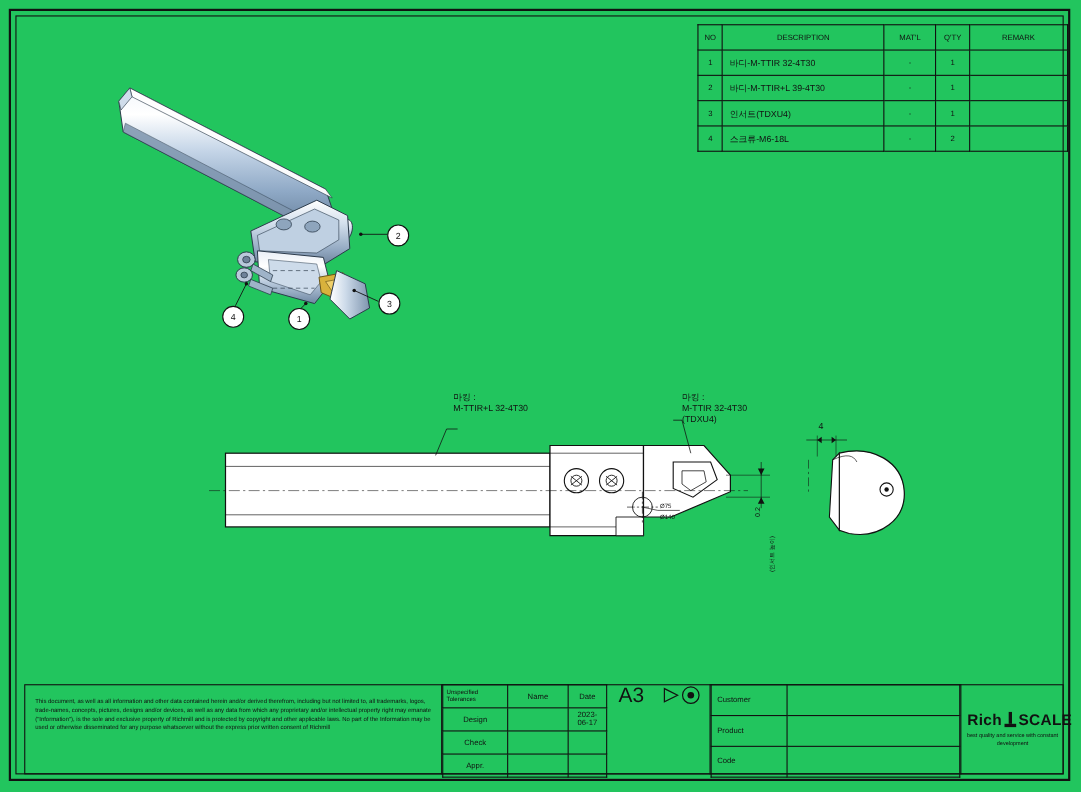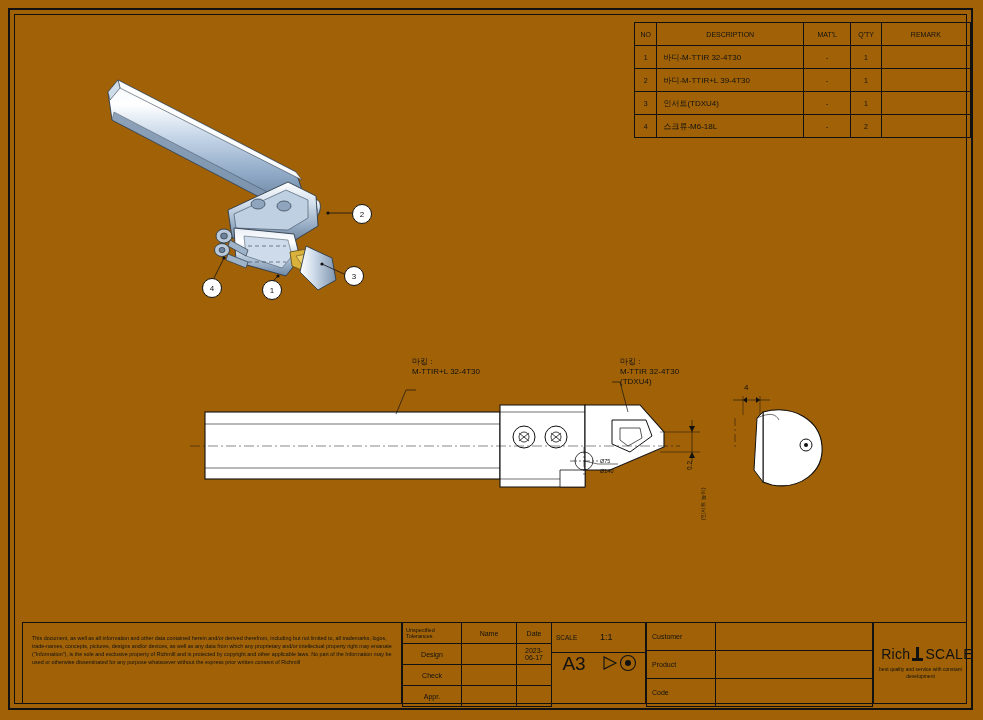--- a/index.html
+++ b/index.html
@@ -1,17 +1,17 @@
 <!DOCTYPE html>
 <html><head>
 <meta charset="utf-8">
 <style>
   html,body{margin:0;padding:0;background:#ffffff;}
   body{width:983px;height:720px;font-family:"Liberation Sans",sans-serif;color:#111;overflow:hidden;}
-  #sheet{position:relative;width:983px;height:720px;background:#a16207;}
+  #sheet{position:relative;width:983px;height:720px;background:#22c55e;}
   .frame{position:absolute;left:8px;top:8px;width:965px;height:702px;border:2px solid #111;box-sizing:border-box;}
   .inner-frame{position:absolute;left:14px;top:14px;width:953px;height:690px;border:1px solid #111;box-sizing:border-box;}
 
   
   .bom{position:absolute;left:634px;top:22px;width:337px;border-collapse:collapse;font-size:7px;}
   .bom td,.bom th{border:1px solid #111;height:20px;text-align:center;vertical-align:middle;font-weight:normal;}
   .bom .c-no{width:20px;}
   .bom .c-desc{width:150px;}
   .bom .c-mat{width:46px;}
   .bom .c-qty{width:28px;}
@@ -36,21 +36,21 @@
   .tol-grid td{border:1px solid #111;height:20px;padding:0 3px;vertical-align:middle;}
   .tol-grid td.h{font-size:5.5px;text-align:left;}
   .tol-grid td.c{text-align:center;font-size:7px;}
   .tb-scale{position:absolute;left:552px;top:622px;width:94px;height:82px;box-sizing:border-box;border-right:1px solid #111;}
   .tb-cust{position:absolute;left:646px;top:622px;width:228px;height:82px;box-sizing:border-box;border-right:1px solid #111;}
   .cust-grid{width:100%;height:100%;border-collapse:collapse;font-size:7px;}
   .cust-grid td{border:1px solid #111;height:27px;padding:0 5px;vertical-align:middle;}
   .cust-grid td.k{width:58px;}
   .tb-logo{position:absolute;left:874px;top:622px;width:93px;height:82px;box-sizing:border-box;
            display:flex;flex-direction:column;align-items:center;justify-content:center;}
-  .logo-main{font-size:14px;font-weight:normal;letter-spacing:.3px;color:#111;display:flex;align-items:center;gap:2px;margin-left:13px;}
+  .logo-main{font-size:14px;font-weight:bold;letter-spacing:.3px;color:#111;display:flex;align-items:center;gap:2px;margin-left:13px;}
   .logo-tag{font-size:5px;text-align:center;color:#111;line-height:1.35;margin-top:4px;}
   .scale-top{height:30px;border-bottom:1px solid #111;display:flex;align-items:center;}
   .scale-top .k{width:44px;font-size:6.5px;padding-left:4px;}
   .scale-top .v{font-size:9px;}
   .scale-bot{height:52px;display:flex;align-items:flex-start;}
   .scale-bot .a3{width:44px;text-align:center;font-size:19px;}
   .scale-bot .proj{flex:1;display:flex;align-items:center;justify-content:center;gap:3px;}
 
   svg{display:block;}
   .vec{position:absolute;left:0;top:0;width:983px;height:720px;pointer-events:none;}
@@ -277,24 +277,20 @@
       <tr>
         <td class="c">Appr.</td>
         <td class="c"></td>
         <td class="c"></td>
       </tr>
     </tbody>
       </table>
   </div>
 
   <div class="tb-scale">
-    <div class="scale-top">
-      <div class="k">SCALE</div>
-      <div class="v">1:1</div>
-    </div>
     <div class="scale-bot">
       <div class="a3">A3</div>
       <div class="proj">
         <svg width="40" height="20" viewBox="0 0 40 20">
           <path d="M3,4 L3,16 L15,10 Z" fill="none" stroke="#111" stroke-width="1.1"></path>
           <circle cx="27" cy="10" r="7.5" fill="none" stroke="#111" stroke-width="1.1"></circle>
           <circle cx="27" cy="10" r="3" fill="#111"></circle>
         </svg>
       </div>
     </div>

